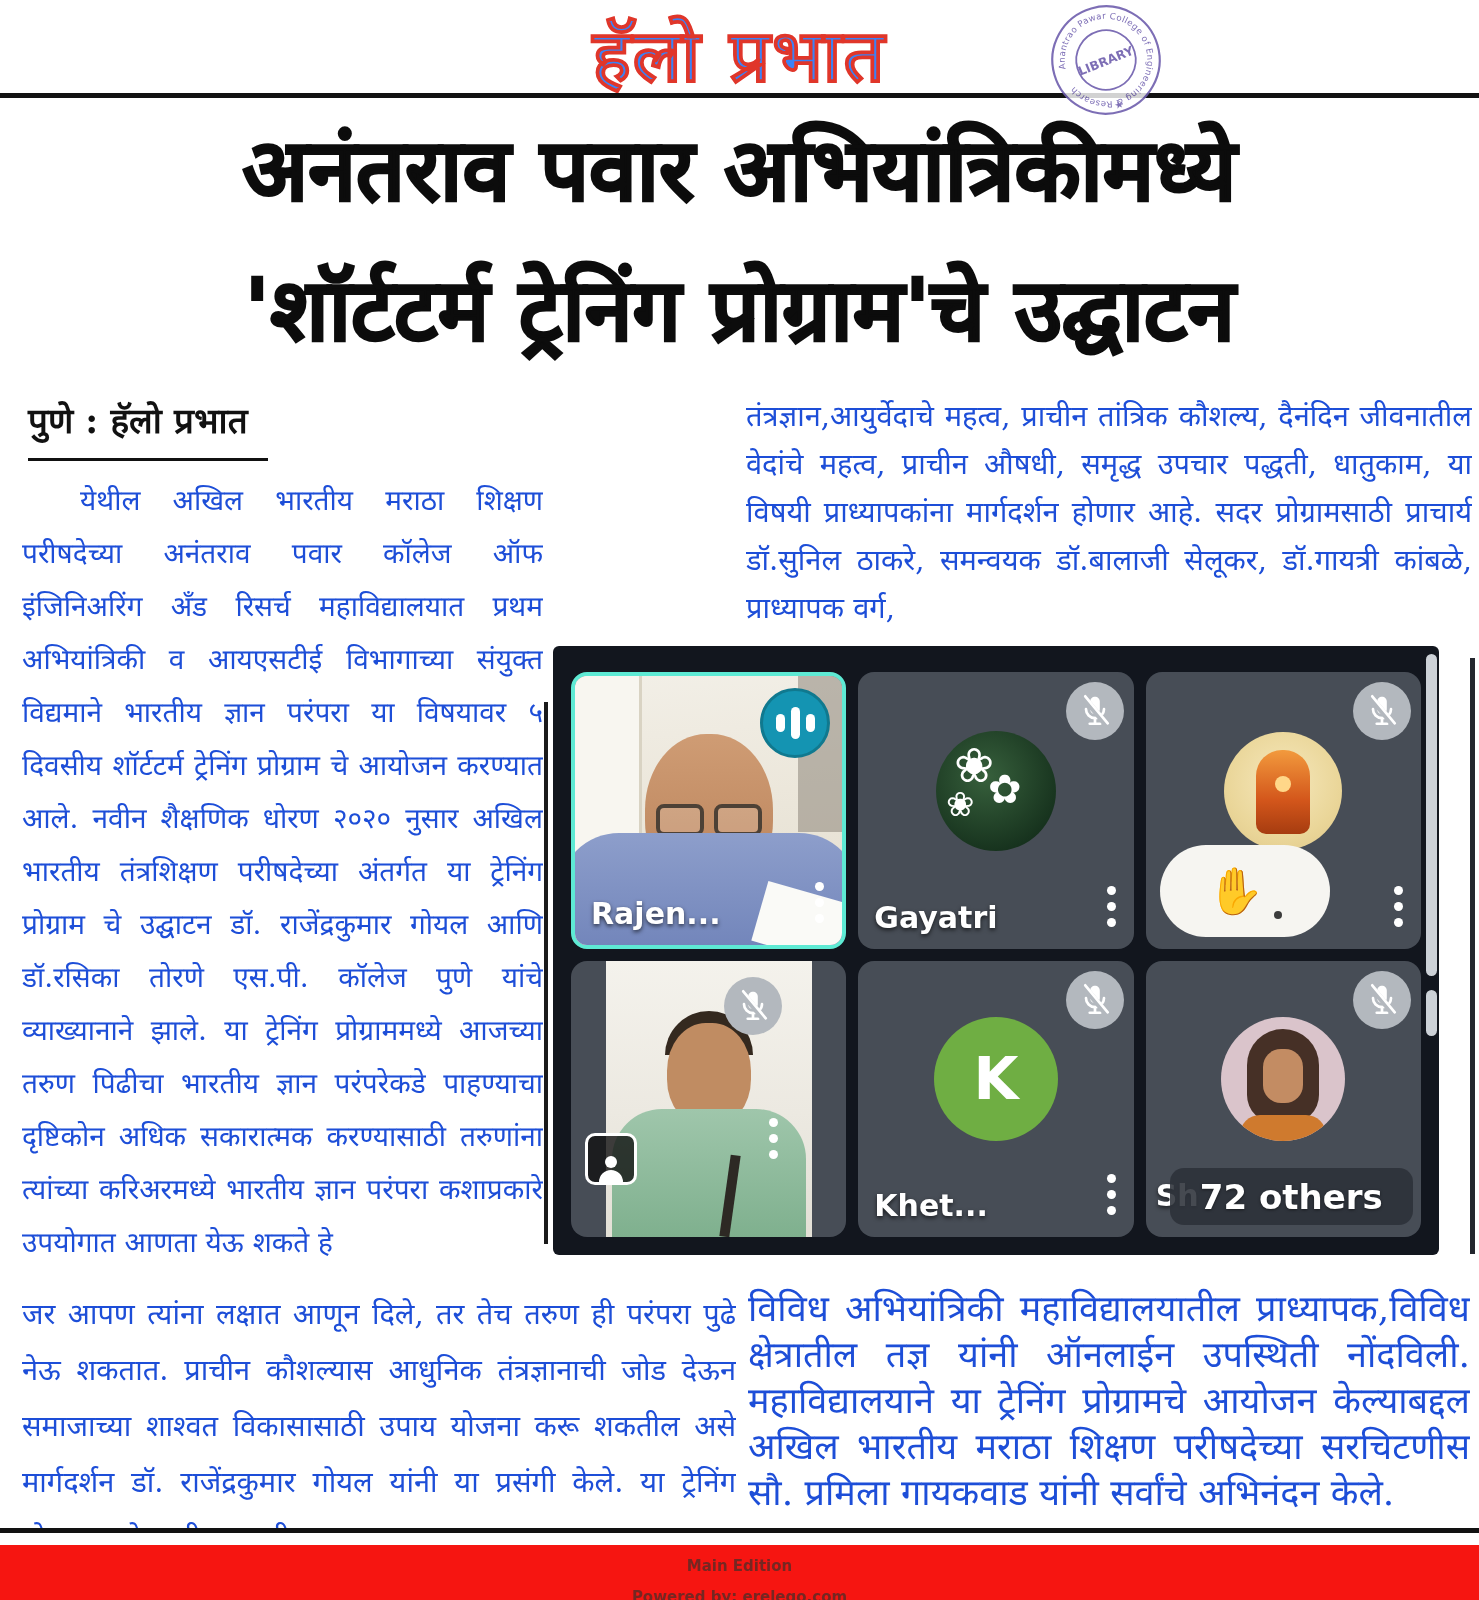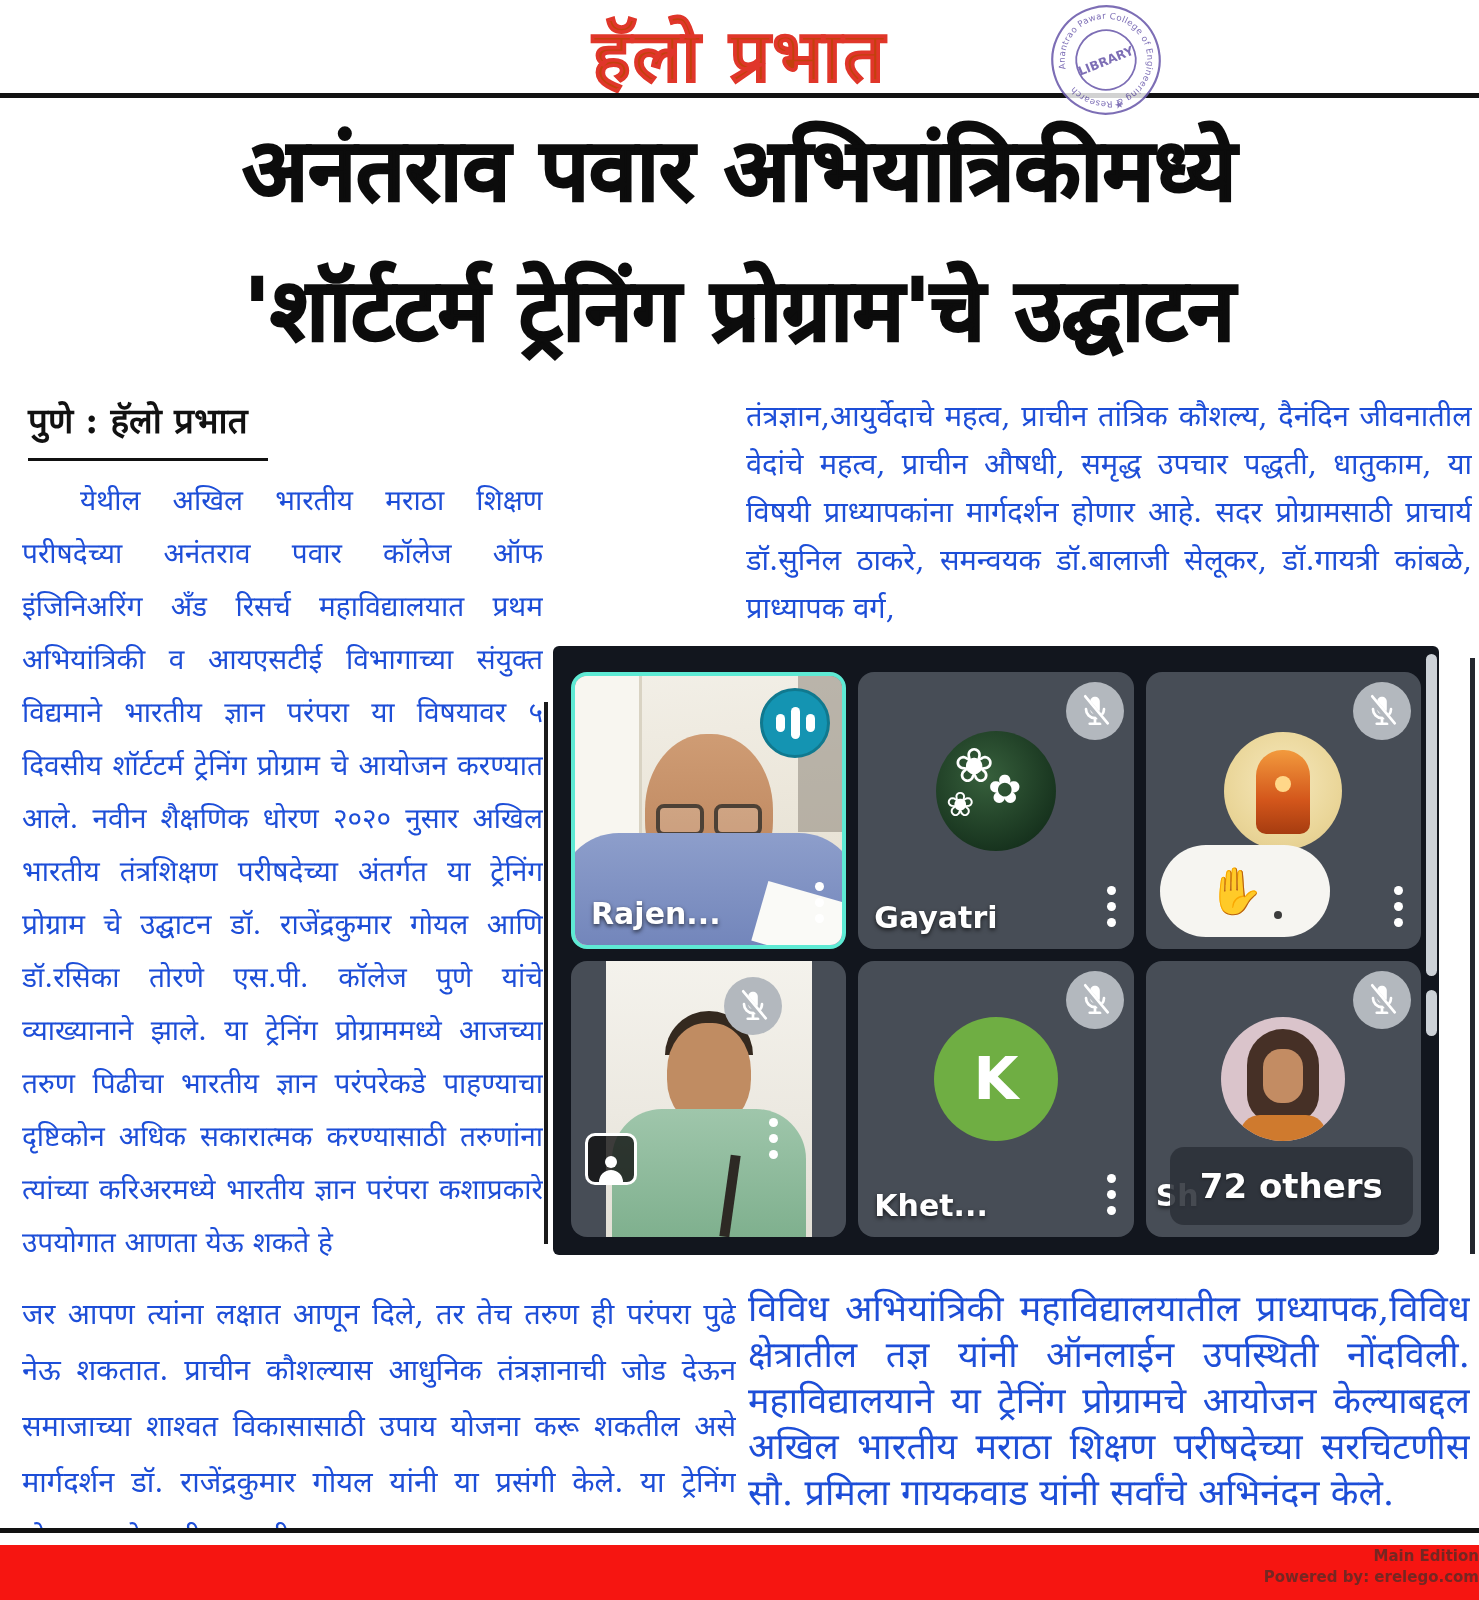--- a/index.html
+++ b/index.html
@@ -2,21 +2,21 @@
 <html><head>
 <meta charset="utf-8">
 <style>
   html,body{margin:0;padding:0;background:#ffffff;}
   .page{position:relative;width:1479px;height:1600px;background:#fff;overflow:hidden;
         font-family:"DejaVu Serif","Liberation Serif",serif;color:#1b1b1b;}
 
   
   .masthead{position:absolute;left:0;top:4px;width:100%;text-align:center;
             font-family:"DejaVu Sans","Liberation Sans",sans-serif;
-            font-size:72px;font-weight:800;color:#c2410c;letter-spacing:2px;
+            font-size:72px;font-weight:800;color:#3b82f6;letter-spacing:2px;
             -webkit-text-stroke:1.5px #e0362a;}
   .rule-top{position:absolute;left:0;top:93px;width:1479px;height:5px;background:#121212;}
   .stamp{position:absolute;left:1048px;top:2px;width:116px;height:116px;transform:rotate(-16deg);opacity:.9;}
 
   
   .headline{position:absolute;left:0;top:100px;width:100%;text-align:center;
             font-weight:800;color:#0c0c0c;font-size:86px;line-height:140px;
             -webkit-text-stroke:2px #0c0c0c;}
 
   
@@ -86,21 +86,21 @@
                   background:#463026;border-radius:36px 36px 28px 28px;}
   .av.woman .face{position:absolute;left:50%;top:32px;transform:translateX(-50%);width:40px;height:54px;
                   background:#c38c63;border-radius:18px;}
   .av.woman .dress{position:absolute;left:50%;bottom:0;transform:translateX(-50%);width:86px;height:26px;
                    background:#cf7a2e;border-radius:20px 20px 0 0;}
 
   .hand{position:absolute;left:14px;bottom:12px;width:170px;height:92px;background:#f6f5f1;border-radius:46px;
         display:flex;align-items:center;justify-content:center;gap:10px;color:#5b5b5b;font-size:46px;z-index:5;}
   .hand .dotsmall{width:8px;height:8px;border-radius:50%;background:#3c3c3c;align-self:flex-end;margin-bottom:18px;}
 
-  .others{position:absolute;left:24px;right:8px;bottom:12px;height:78px;background:rgba(44,49,57,.88);
+  .others{position:absolute;left:24px;right:8px;bottom:12px;height:57px;background:rgba(44,49,57,.88);
           border-radius:14px;display:flex;align-items:center;justify-content:center;color:#fff;
           font-size:34px;font-weight:700;z-index:4;text-shadow:0 1px 3px rgba(0,0,0,.5);}
 
   
   .photo4{position:absolute;left:50%;top:0;transform:translateX(-50%);width:206px;height:100%;
           background:linear-gradient(180deg,#f4f2ec 0%,#ece9e1 55%,#e3e0d6 100%);}
   .photo4 .head{position:absolute;left:50%;top:62px;transform:translateX(-50%);width:84px;height:104px;
                 background:#c08c62;border-radius:46%;}
   .photo4 .hair{position:absolute;left:50%;top:50px;transform:translateX(-50%);width:88px;height:44px;
                 background:#34291f;border-radius:44px 44px 0 0;}
@@ -113,22 +113,22 @@
   .pipbadge .phead{width:12px;height:12px;border-radius:50%;background:#fff;margin-bottom:2px;}
   .pipbadge .pbody{width:24px;height:12px;border-radius:12px 12px 0 0;background:#fff;}
 
   .scroll{position:absolute;right:2px;top:8px;width:11px;height:322px;background:#ccd1d7;border-radius:6px;}
   .scroll2{position:absolute;right:2px;top:344px;width:11px;height:46px;background:#ccd1d7;border-radius:6px;}
 
   
   .rule-bottom{position:absolute;left:0;top:1528px;width:1479px;height:5px;background:#121212;}
   .footer{position:absolute;left:0;top:1545px;width:1479px;height:55px;background:#f61511;overflow:hidden;
           font-family:"DejaVu Sans","Liberation Sans",sans-serif;}
-  .footer .ftext{width:100%;text-align:right;color:rgba(94,42,38,.85);font-size:15px;line-height:19px;
-                 font-weight:700;padding-top:2px;}
+  .footer .ftext{width:100%;text-align:center;color:rgba(94,42,38,.85);font-size:15px;line-height:19px;
+                 font-weight:700;padding-top:12px;}
 </style>
 </head>
 <body>
 
 <svg style="position:absolute;width:0;height:0" aria-hidden="true">
   <defs>
     <symbol id="micoff" viewBox="0 0 24 24">
       <path d="M12 2.5c1.8 0 3.2 1.4 3.2 3.2v5.2c0 1.8-1.4 3.2-3.2 3.2s-3.2-1.4-3.2-3.2V5.7c0-1.8 1.4-3.2 3.2-3.2z" fill="#fff"></path>
       <path d="M6 10.8c0 3.3 2.7 6 6 6s6-2.7 6-6" fill="none" stroke="#fff" stroke-width="1.8" stroke-linecap="round"></path>
       <line x1="12" y1="16.8" x2="12" y2="20.2" stroke="#fff" stroke-width="1.8" stroke-linecap="round"></line>

